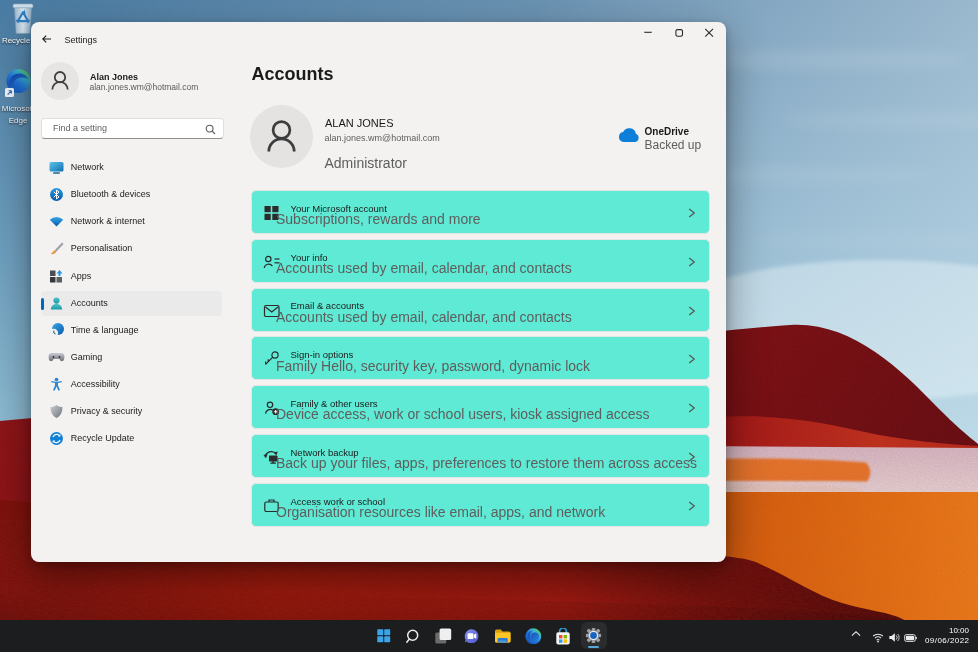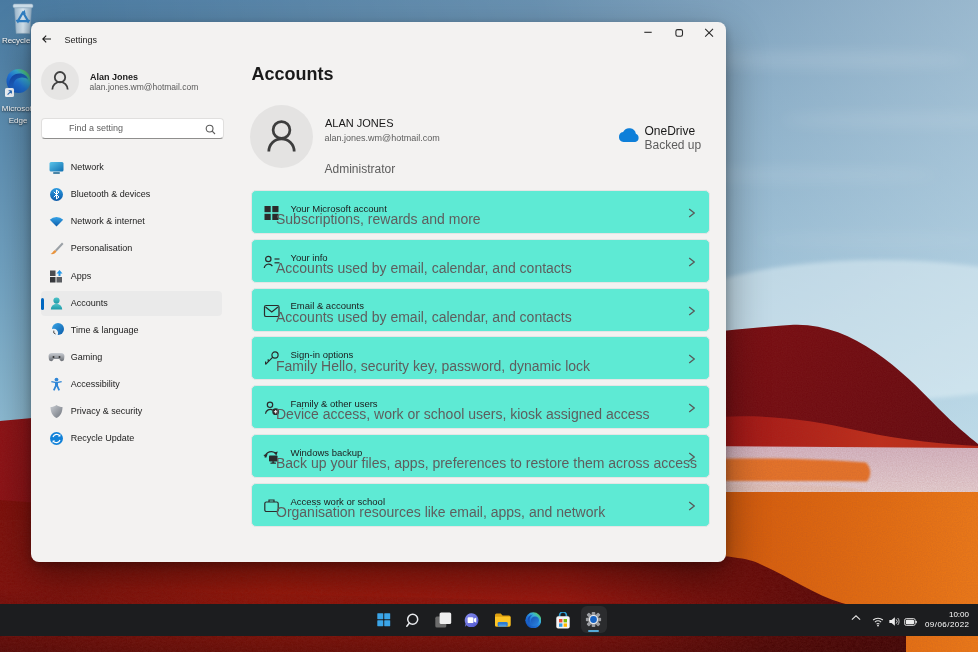--- a/index.html
+++ b/index.html
@@ -2,31 +2,31 @@
 <html><head>
 <meta charset="utf-8">
 <style>
 *{margin:0;padding:0;box-sizing:border-box}
 html,body{width:978px;height:652px;overflow:hidden}
 body{position:relative;font-family:"Liberation Sans",sans-serif;background:#87b6d2;filter:opacity(1)}
 .abs{position:absolute}
 #wall{position:absolute;left:0;top:0}
 #win{position:absolute;left:31px;top:22px;width:695px;height:540px;background:#f3f2f1;border-radius:8px;box-shadow:0 16px 42px rgba(0,0,0,.42),0 3px 10px rgba(0,0,0,.24)}
 .capbtn{position:absolute}
-#searchbox{position:absolute;left:10px;top:96px;width:183px;height:21px;background:#ffffff;border:1px solid #e0dfde;border-bottom:1px solid #8f8e8d;border-radius:4px;font-size:9px;color:#5f5f5f;line-height:19px;padding-left:27px}
+#searchbox{position:absolute;left:10px;top:96px;width:183px;height:21px;background:#ffffff;border:1px solid #e0dfde;border-bottom:1px solid #8f8e8d;border-radius:4px;font-size:9px;color:#5f5f5f;line-height:19px;padding-left:11px}
 .nav{position:absolute;left:10px;width:181px;height:25px;border-radius:4px}
 .nav .ic{position:absolute;left:7px;top:4px;width:17px;height:17px}
 .nav .tx{position:absolute;left:29.8px;top:6.9px;font-size:9px;line-height:10px;color:#1b1b1b;white-space:nowrap}
 .nav.sel{background:#eaeaea}
 .card{position:absolute;left:220px;width:459px;height:44px;background:#5eead4;border:1px solid #e5e5e5;border-radius:5px}
 .card .cic{position:absolute;left:11px;top:13px;width:18px;height:18px}
 .card .t1{position:absolute;left:38.5px;top:12.9px;font-size:9.5px;line-height:10px;color:#1b1b1b;white-space:nowrap}
 .card .t2{position:absolute;left:24px;top:24.2px;font-size:14px;line-height:9.5px;color:#5e5e5e;white-space:nowrap}
 .card .chev{position:absolute;right:14px;top:17px}
-#taskbar{position:absolute;left:0;top:604px;width:978px;height:32px;background:#1c1d1f;transform:translateZ(0)}
+#taskbar{position:absolute;left:0;top:620px;width:978px;height:32px;background:#1c1d1f;transform:translateZ(0)}
 .tb{position:absolute;top:4px;width:24px;height:24px;display:flex;align-items:center;justify-content:center}
 .deskicon{position:absolute;text-align:center;color:#fff;font-size:8px;text-shadow:0 1px 2px rgba(0,0,0,.8);white-space:nowrap}
 </style>
 </head>
 <body>
 
 <svg id="wall" width="978" height="652" viewBox="0 0 978 652">
   <defs>
     <linearGradient id="sky" x1="0" y1="0" x2="0" y2="0.7">
       <stop offset="0" stop-color="#497aa1"></stop>
@@ -317,25 +317,25 @@
 
   <div class="abs" style="left:220.5px;top:42.5px;font-size:18px;line-height:18px;font-weight:700;color:#1a1a1a">Accounts</div>
   <div class="abs" style="left:219px;top:83px;width:63px;height:63px;border-radius:50%;background:#e4e3e2">
     <svg width="63" height="63" viewBox="0 0 63 63">
       <circle cx="31.5" cy="25" r="8.4" fill="none" stroke="#3d3d3d" stroke-width="2.7"></circle>
       <path d="M18.8,46.5 a12.7,12.7 0 0 1 25.4,0" fill="none" stroke="#3d3d3d" stroke-width="2.7"></path>
     </svg>
   </div>
   <div class="abs" style="left:294px;top:96.4px;font-size:11px;line-height:11px;color:#191919">ALAN JONES</div>
   <div class="abs" style="left:293.5px;top:112.4px;font-size:9px;line-height:9px;color:#5d5d5d">alan.jones.wm@hotmail.com</div>
-  <div class="abs" style="left:293.5px;top:143px;font-size:12px;line-height:9px;color:#5d5d5d">Administrator</div>
+  <div class="abs" style="left:293.5px;top:137px;font-size:14px;line-height:9px;color:#5d5d5d">Administrator</div>
   <svg class="abs" style="left:587px;top:104.5px" width="21" height="16" viewBox="0 0 21 16">
     <path d="M5.5,15 a5,5 0 0 1 -0.4,-9.9 a6.8,6.8 0 0 1 12.8,1.7 a4.3,4.3 0 0 1 -0.7,8.2 Z" fill="#0e7fd9"></path>
   </svg>
-  <div class="abs" style="left:613.5px;top:104.8px;font-size:12px;line-height:9px;font-weight:400;color:#191919">OneDrive</div>
+  <div class="abs" style="left:613.5px;top:104.8px;font-size:10px;line-height:9px;font-weight:700;color:#191919">OneDrive</div>
   <div class="abs" style="left:613.5px;top:118.6px;font-size:12px;line-height:9px;color:#5d5d5d">Backed up</div>
 
   <div class="card" style="top:168px">
       <svg class="cic" viewBox="0 0 18 18">
         <g fill="#2b2b2b">
           <rect x="1.5" y="2" width="6.2" height="6.2"></rect>
           <rect x="9.3" y="2" width="6.2" height="6.2"></rect>
           <rect x="1.5" y="9.8" width="6.2" height="6.2"></rect>
           <rect x="9.3" y="9.8" width="6.2" height="6.2"></rect>
         </g>
@@ -404,21 +404,21 @@
     </div>
   <div class="card" style="top:412px">
       <svg class="cic" viewBox="0 0 18 18">
         <path d="M2.2,9.5 a6.2,6.2 0 0 1 11,-3.6" stroke="#2b2b2b" stroke-width="1.3" fill="none"></path>
         <path d="M1,6.2 L2.4,9.9 L5.2,7.2 Z" fill="#2b2b2b" transform="rotate(-25 2.4 8)"></path>
         <path d="M14.8,3.4 L13.4,7.4 L10.8,4.6 Z" fill="#2b2b2b"></path>
         <rect x="6" y="7.5" width="8.5" height="6" rx="0.8" fill="#2b2b2b"></rect>
         <rect x="9.2" y="13.3" width="2" height="1.6" fill="#2b2b2b"></rect>
         <rect x="7.4" y="14.6" width="5.6" height="1.1" rx="0.5" fill="#2b2b2b"></rect>
       </svg>
-      <div class="t1">Windows backup</div>
+      <div class="t1">Network backup</div>
       <div class="t2">Back up your files, apps, preferences to restore them across access</div>
       <svg class="chev" width="7.5" height="10" viewBox="0 0 7.5 10">
         <path d="M1.2,1 L6.3,5 L1.2,9" stroke="#585858" stroke-width="1.3" fill="none"></path>
       </svg>
     </div>
   <div class="card" style="top:460.8px">
       <svg class="cic" viewBox="0 0 18 18">
         <g stroke="#2b2b2b" stroke-width="1.2" fill="none">
           <rect x="1.8" y="5" width="13.4" height="9.5" rx="1.6"></rect>
           <path d="M6,5 L6,3 L11,3 L11,5"></path>

